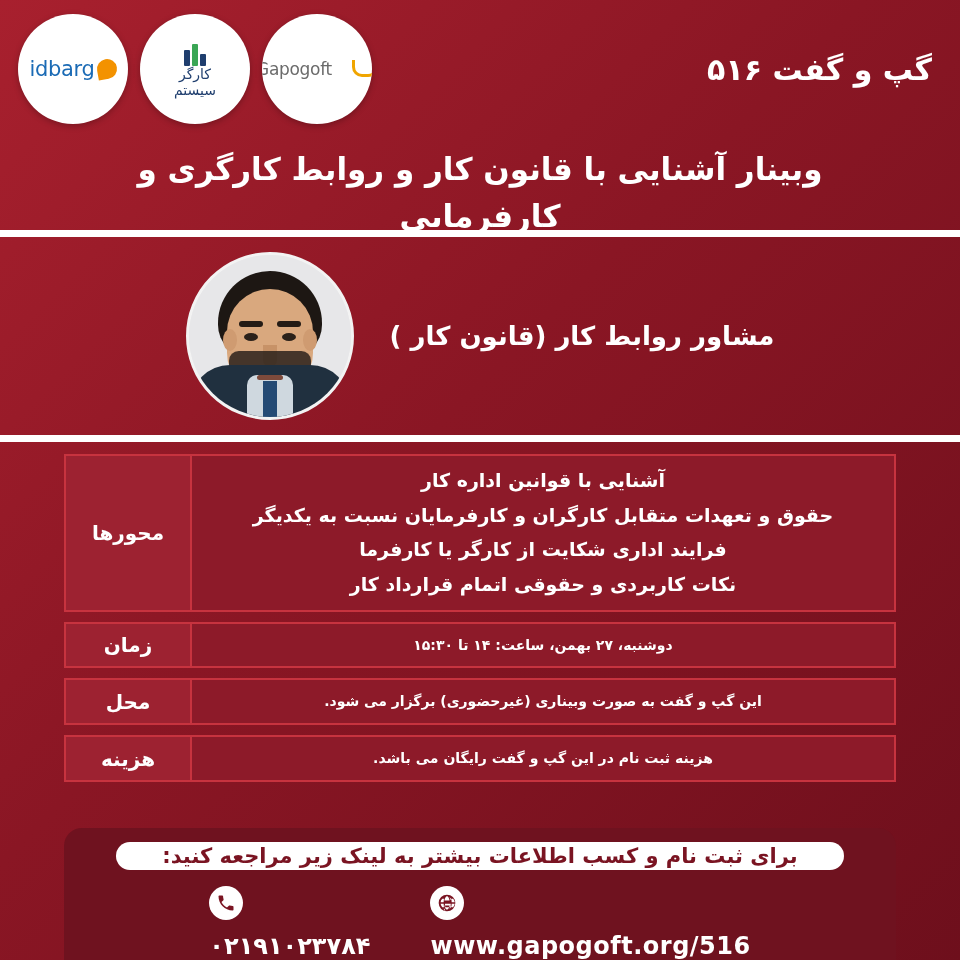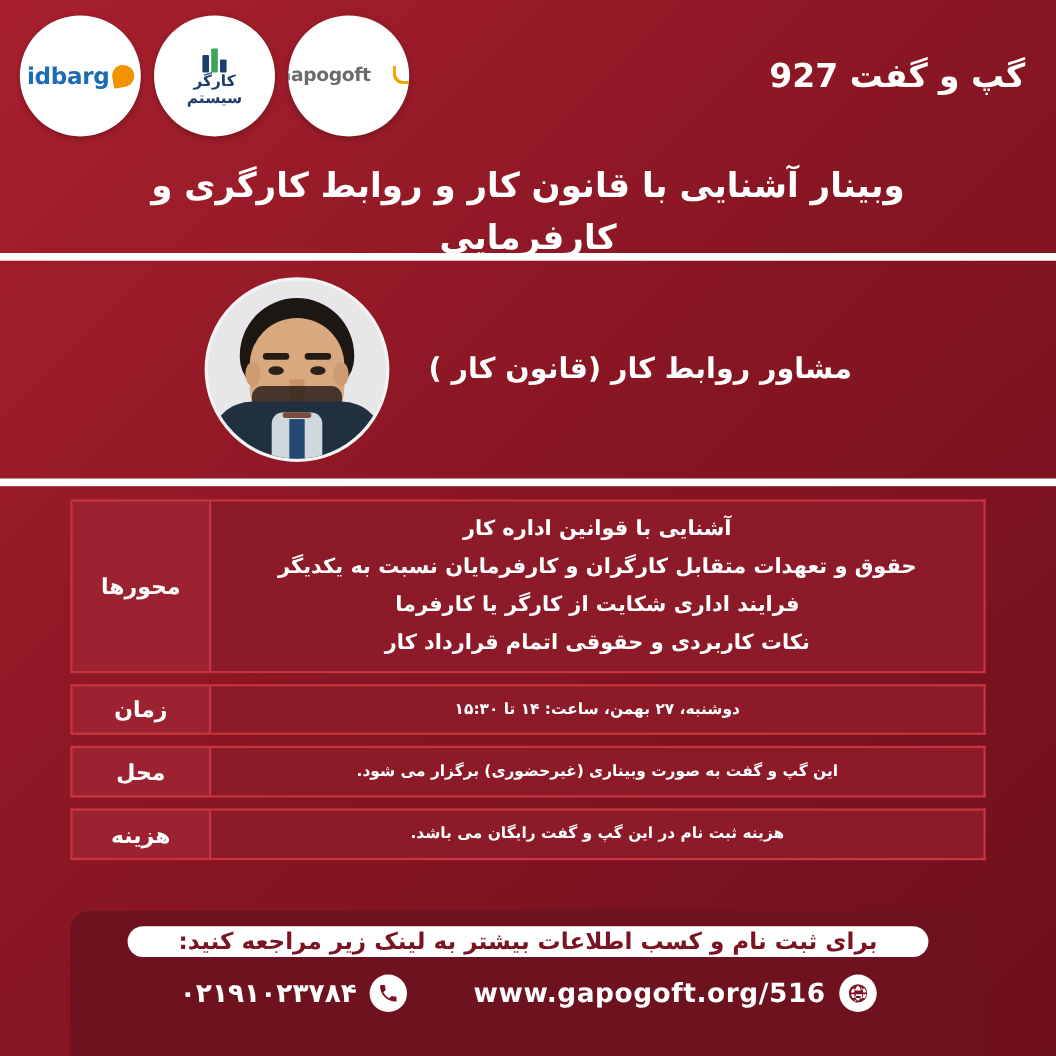--- a/index.html
+++ b/index.html
@@ -34,21 +34,21 @@
     width: 110px; height: 110px;
     border-radius: 50%;
     background: #fff;
     display: flex; align-items: center; justify-content: center;
     overflow: hidden;
     box-shadow: 0 2px 6px rgba(0,0,0,.25);
   }
   .logo-inner { display: flex; flex-direction: column; align-items: center; justify-content: center; }
   .logo-text {
     font-size: 17px;
-    font-weight: bold;
+    font-weight: normal;
     letter-spacing: -.3px;
   }
   .logo1 .logo-text { color: #6b6b6b; }
   .logo1 .cup {
     width: 26px; height: 17px;
     border: 3px solid #f0a500;
     border-top: none;
     border-radius: 0 0 10px 10px;
     position: relative;
     margin-bottom: 2px;
@@ -193,21 +193,21 @@
     height: 28px;
     display: flex; align-items: center; justify-content: center;
     font-size: 21px; font-weight: bold;
     margin: 0 auto 16px auto;
     width: 92%;
   }
   .contacts {
     display: flex; flex-direction: row; align-items: center; justify-content: center;
     gap: 60px;
   }
-  .contact { display: flex; align-items: center; gap: 12px; }
+  .contact { display: flex; align-items: flex-end; gap: 12px; flex-direction: column; }
   .contact .txt { font-size: 24px; font-weight: bold; letter-spacing: .5px; }
   .circ-icon {
     width: 34px; height: 34px; border-radius: 50%;
     background: #fff;
     display: flex; align-items: center; justify-content: center;
     color: #7a1422;
   }
   .circ-icon svg { width: 20px; height: 20px; fill: #7a1422; }
 </style>
 </head>
@@ -240,21 +240,21 @@
       <div class="logo logo3">
         <div class="logo-inner">
           <div class="logo-row">
             <span class="swoosh"></span>
             <span class="logo-text">idbarg</span>
           </div>
         </div>
       </div>
     </div>
 
-    <div class="ep-number">گپ و گفت 927</div>
+    <div class="ep-number">گپ و گفت ۵۱۶</div>
     <div class="main-title">وبینار آشنایی با قانون کار و روابط کارگری و کارفرمایی</div>
   </div>
 
   <div class="divider"></div>
 
   <div class="speaker">
     <div class="speaker-text">
       <div class="speaker-role">مشاور روابط کار (قانون کار )</div>
     </div>
     <div class="avatar">

